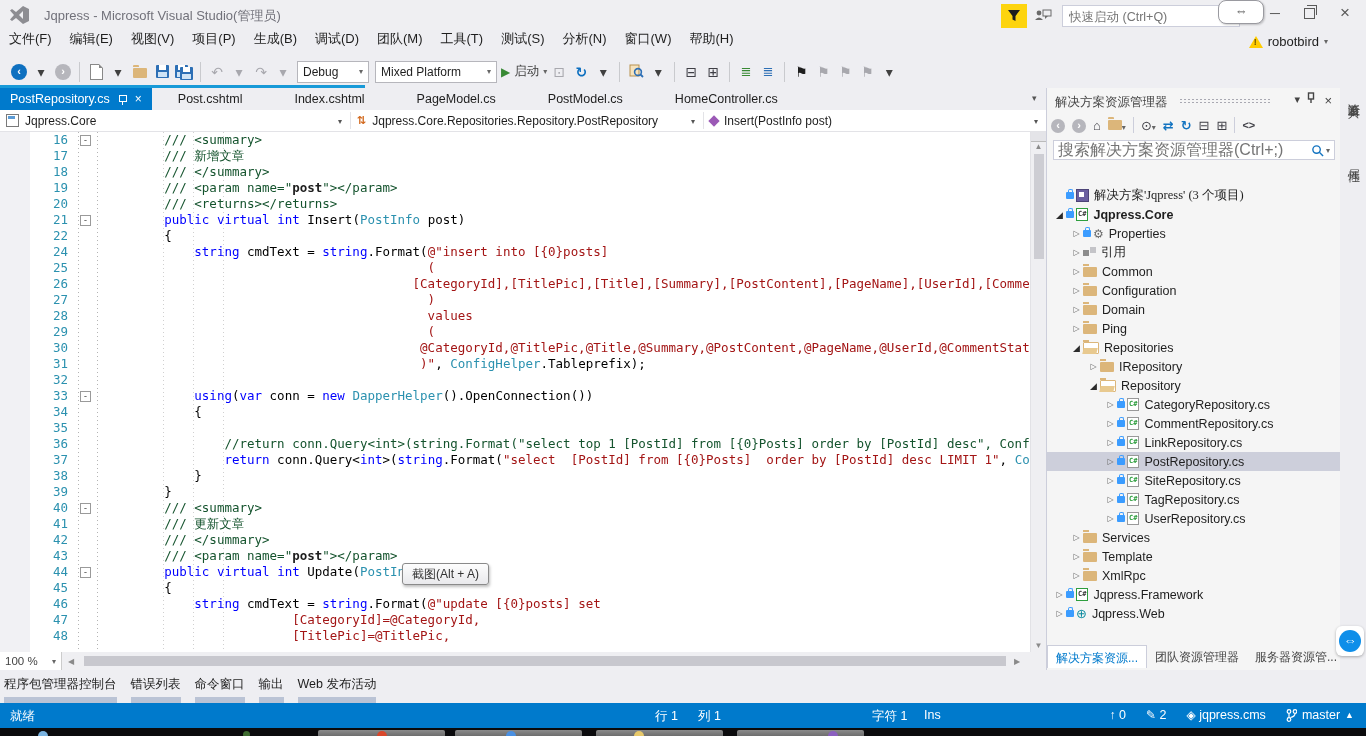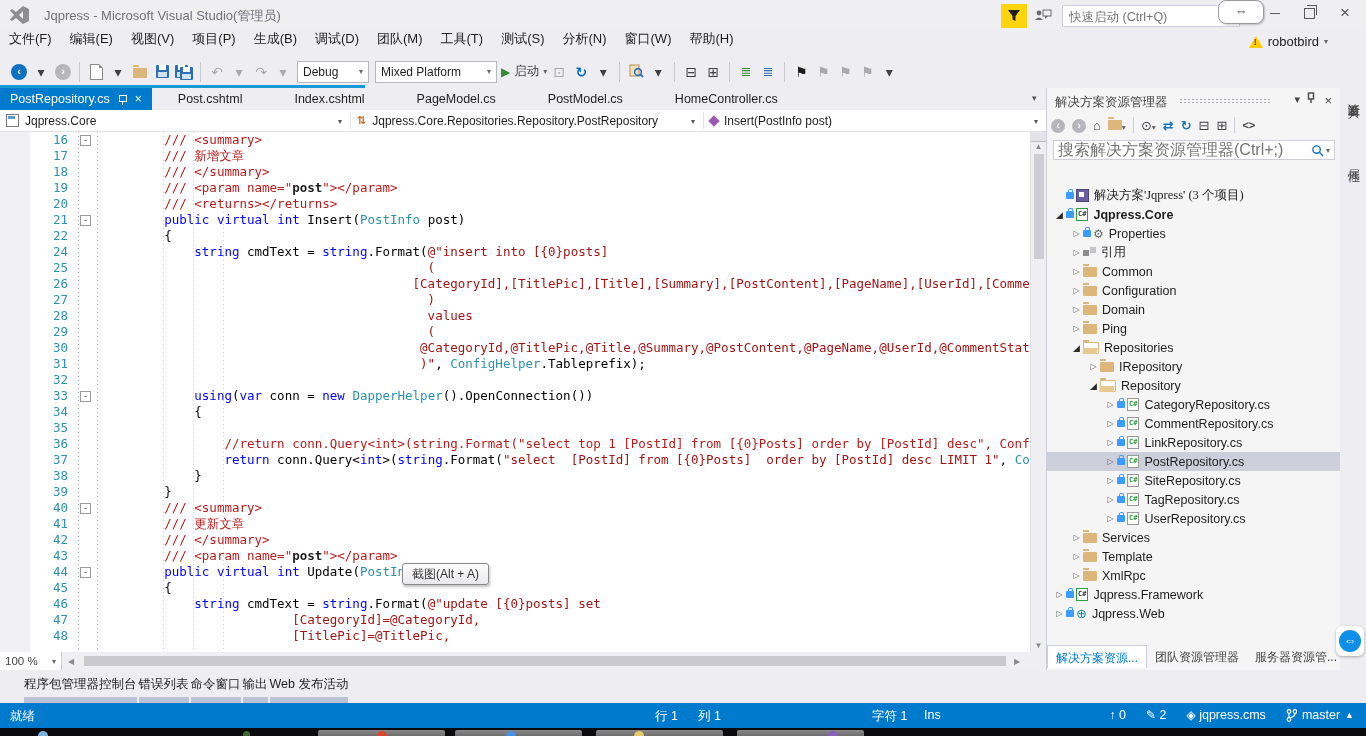--- a/index.html
+++ b/index.html
@@ -66,35 +66,35 @@
   
   #editor{left:0;top:132px;width:1030px;height:520px;background:#fff;overflow:hidden}
   #indmargin{left:0;top:0;width:30px;height:520px;background:#F1F1F4}
   .vd{top:0;height:520px;width:1px;background-image:repeating-linear-gradient(180deg,#b4b4b4 0 1px,transparent 1px 4px)}
   .vd.lite{background-image:repeating-linear-gradient(180deg,#d0d0d0 0 1px,transparent 1px 4px)}
   .crow{display:flex;height:16px;position:relative}
   .ln{width:68px;box-sizing:border-box;text-align:right;color:#2B91AF;font:12.5px/16px "DejaVu Sans Mono",monospace;flex:none}
   .fold{width:36px;flex:none;position:relative}
   .fbox{position:absolute;left:12px;top:3px;width:9px;height:9px;border:1px solid #9a9a9a;background:#fff;color:#444;font:9px/8px "DejaVu Sans Mono",monospace;text-align:center}
   .codeline{font:12.5px/16px "DejaVu Sans Mono",monospace;white-space:pre}
-  .c{color:#b91c1c}.k{color:#0000FF}.t{color:#2B91AF}.s{color:#A31515}.p{color:#000}
+  .c{color:#14532d}.k{color:#0000FF}.t{color:#2B91AF}.s{color:#A31515}.p{color:#000}
   .a{color:#1e1e1e;font-weight:bold}
   #snip-tip{left:402px;top:563px;height:16px;padding:2px 9px;background:linear-gradient(#fdfdfd,#e9e9ec);border:1px solid #8a8a8a;border-radius:3px;font-size:12px;color:#333;line-height:16px;box-shadow:1px 2px 3px rgba(0,0,0,.25);z-index:30}
   
   #vscroll{left:1030px;top:132px;width:16px;height:520px;background:#EFEFF2;border-left:1px solid #E2E2E6;box-sizing:border-box}
   #vscroll .arr{position:absolute;left:0;width:15px;text-align:center;font-size:8px;color:#8a8a8a}
   #vthumb{position:absolute;left:3px;top:22px;width:10px;height:105px;background:#CDCDD3}
   #vsplit{position:absolute;left:0;top:0;width:15px;height:9px;background:#E4E4E8;border-bottom:1px solid #bbb}
   
   #hrow{left:0;top:652px;width:1046px;height:18px;background:#EFEFF2}
   #zoombox{position:absolute;left:0;top:0;width:62px;height:18px;background:#fff;border-right:1px solid #CCC;box-sizing:border-box;font-size:11.5px;color:#444;display:flex;align-items:center;justify-content:space-between;padding:0 5px}
   .harr{position:absolute;top:5px;font-size:8px;color:#8a8a8a}
   #hthumb{position:absolute;left:84px;top:4px;width:922px;height:10px;background:#C8C8CE}
   
-  #bottomtabs{left:0;top:670px;width:1046px;height:33px;display:flex;gap:2px;padding-left:24px;box-sizing:border-box}
+  #bottomtabs{left:0;top:670px;width:1046px;height:33px;display:flex;gap:14px;padding-left:4px;box-sizing:border-box}
   .btab{font-size:12.5px;color:#1e1e1e;padding-top:6px;cursor:pointer}
   .btab .bar{height:7px;background:#BAC3D5;margin-top:4px}
   
   #sepanel{left:1046px;top:88px;width:294px;height:582px;background:#F5F5F5;border-left:1px solid #CCCEDB;box-sizing:border-box}
   #setitle{position:absolute;left:8px;top:6px;font-size:12.5px;color:#444;white-space:nowrap}
   #segrip{position:absolute;left:132px;top:10px;width:92px;height:6px;background-image:radial-gradient(#A9A9B2 0.8px,transparent 0.9px);background-size:4px 3px}
   .seico{position:absolute;top:5px;font-size:11px;color:#444;cursor:pointer}
   #setoolbar{position:absolute;left:4px;top:24px;width:286px;height:26px;display:flex;align-items:center;gap:7px;font-size:13px;color:#3F3F46}
   .seb{cursor:pointer}
   .sedis{color:#B0B0B6}.seblue{color:#1273C0;font-weight:bold}

